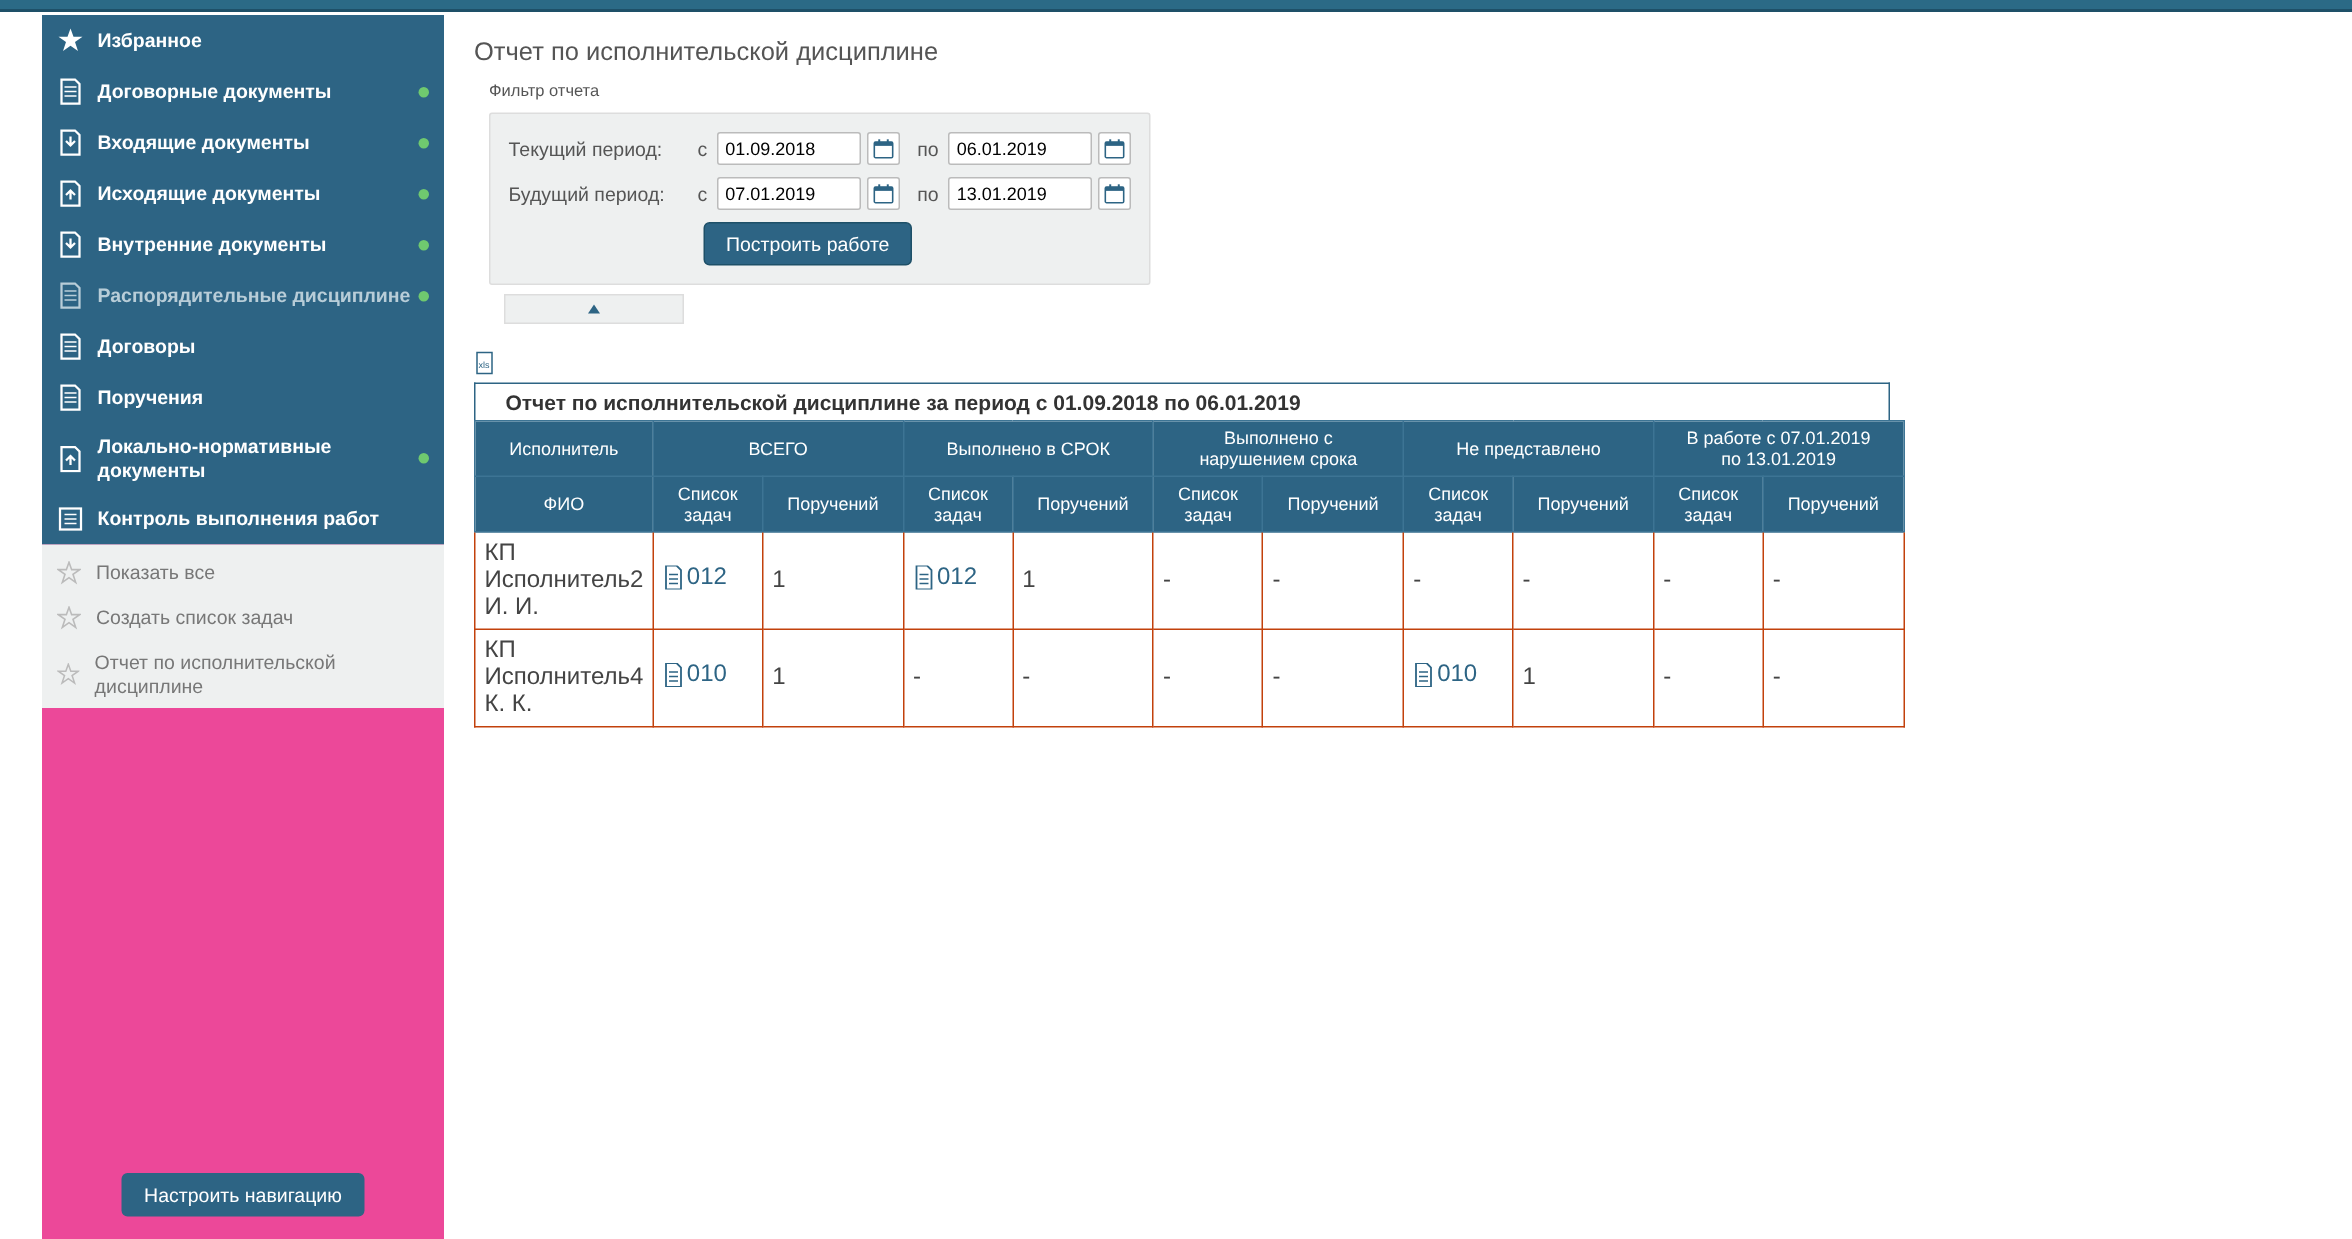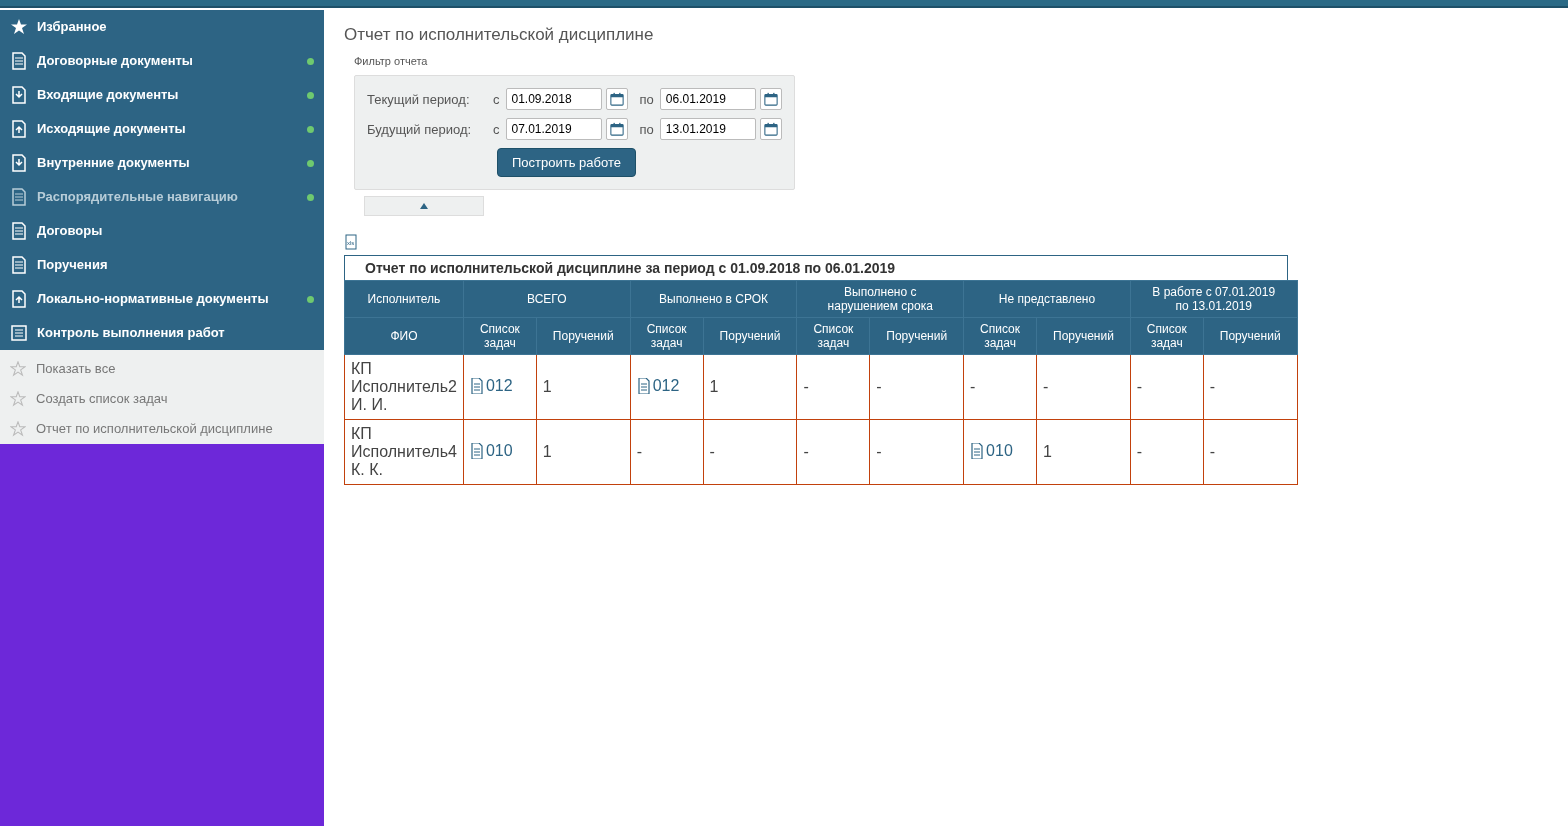--- a/index.html
+++ b/index.html
@@ -1,19 +1,19 @@
 <!DOCTYPE html>
 <html><head>
 <meta charset="utf-8">
 <style>
 * { box-sizing: border-box; margin: 0; padding: 0; }
 body { font-family: Arial, sans-serif; font-size: 13px; color: #333; background: #fff; }
 .app { display: flex; height: 826px; width: 1568px; }
 .top-bar { position: absolute; top: 0; left: 0; right: 0; height: 8px; background: #2b6a86; border-bottom: 2px solid #1e5068; }
-.sidebar { width: 324px; background: #6d28d9; display: flex; flex-direction: column; margin-top: 10px; }
+.sidebar { width: 268px; background: #ec4899; display: flex; flex-direction: column; margin-top: 10px; margin-left: 28px; }
 .nav-section { background: #2d6484; padding: 0; }
 .nav-item { display: flex; align-items: center; padding: 8px 10px; color: #fff; cursor: pointer; position: relative; min-height: 32px; }
 .nav-item.muted { color: #b8cdd8; }
 .nav-icon { width: 18px; height: 18px; margin-right: 9px; flex-shrink: 0; }
 .nav-icon svg { width: 18px; height: 18px; fill: #fff; }
 .nav-item.muted .nav-icon svg { fill: #b8cdd8; }
 .nav-label { font-weight: bold; font-size: 13px; line-height: 1.2; }
 .nav-dot { position: absolute; right: 10px; width: 7px; height: 7px; background: #6fc96f; border-radius: 50%; }
 .extra-section { background: #eef0f0; padding-top: 4px; }
 .extra-item { display: flex; align-items: center; padding: 7px 10px; color: #777; cursor: pointer; }
@@ -88,21 +88,21 @@
               <path d="M9 5v6M6 8l3 3 3-3" stroke="currentColor" stroke-width="1.5" fill="none"></path>
             </svg></span>
           <span class="nav-label">Внутренние документы</span>
           <span class="nav-dot"></span>
         </div>
         <div class="nav-item muted">
           <span class="nav-icon"><svg viewBox="0 0 18 18" style="color:inherit">
               <path d="M3 1h9l3 3v13H3z" fill="none" stroke="currentColor" stroke-width="1.5"></path>
               <path d="M5 6h8M5 9h8M5 12h8" stroke="currentColor" stroke-width="1"></path>
             </svg></span>
-          <span class="nav-label">Распорядительные навигацию</span>
+          <span class="nav-label">Распорядительные дисциплине</span>
           <span class="nav-dot"></span>
         </div>
         <div class="nav-item">
           <span class="nav-icon"><svg viewBox="0 0 18 18" style="color:inherit">
               <path d="M3 1h9l3 3v13H3z" fill="none" stroke="currentColor" stroke-width="1.5"></path>
               <path d="M5 6h8M5 9h8M5 12h8" stroke="currentColor" stroke-width="1"></path>
             </svg></span>
           <span class="nav-label">Договоры</span>
         </div>
         <div class="nav-item">
@@ -141,20 +141,23 @@
             </svg></span>
           <span class="extra-label">Создать список задач</span>
         </div>
         <div class="extra-item">
           <span class="extra-icon"><svg viewBox="0 0 18 18">
               <polygon points="9,1 11,6.5 17,6.5 12,10 14,16 9,12.5 4,16 6,10 1,6.5 7,6.5" fill="none" stroke="#bbb" stroke-width="1.2"></polygon>
             </svg></span>
           <span class="extra-label">Отчет по исполнительской дисциплине</span>
         </div>
       </div>
+    <div class="nav-footer">
+      <button class="btn-nav-config">Настроить навигацию</button>
+    </div>
   </div>
 
   <div class="main">
     <div class="page-title">Отчет по исполнительской дисциплине</div>
 
     <div class="filter-panel">
       <div class="filter-title">Фильтр отчета</div>
       <div class="filter-box">
         <div class="filter-row">
           <span class="filter-label">Текущий период:</span>

